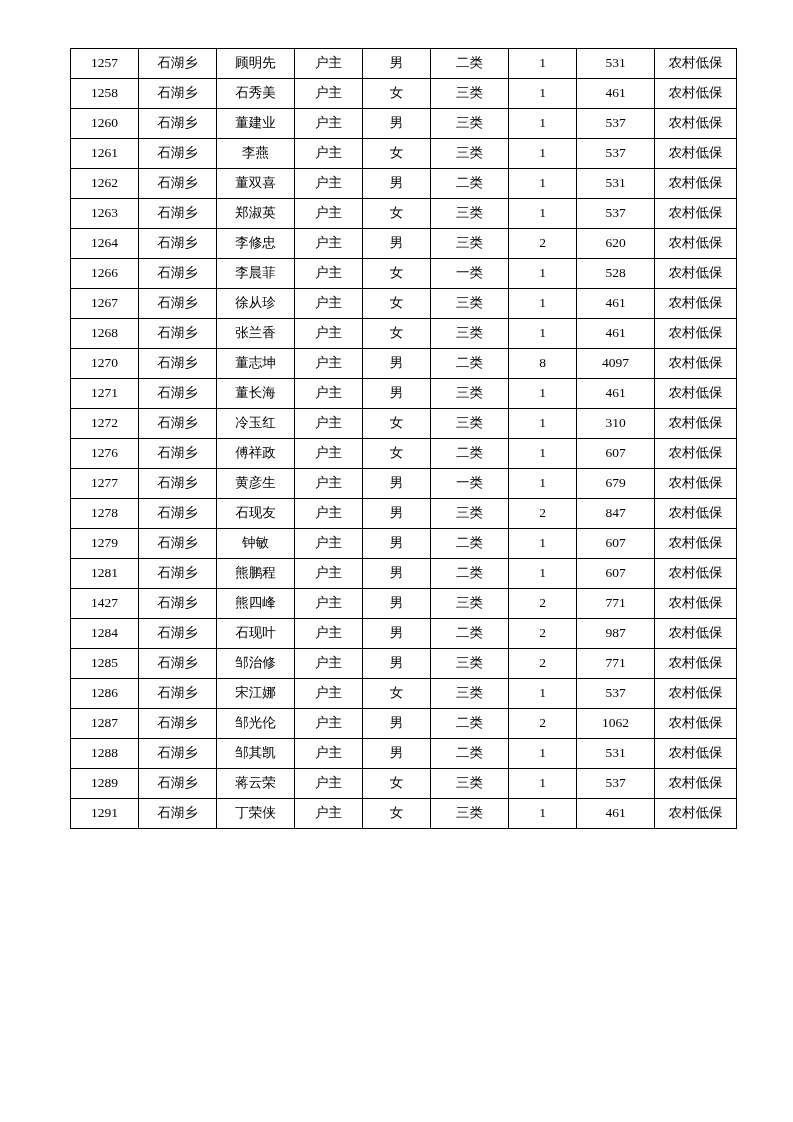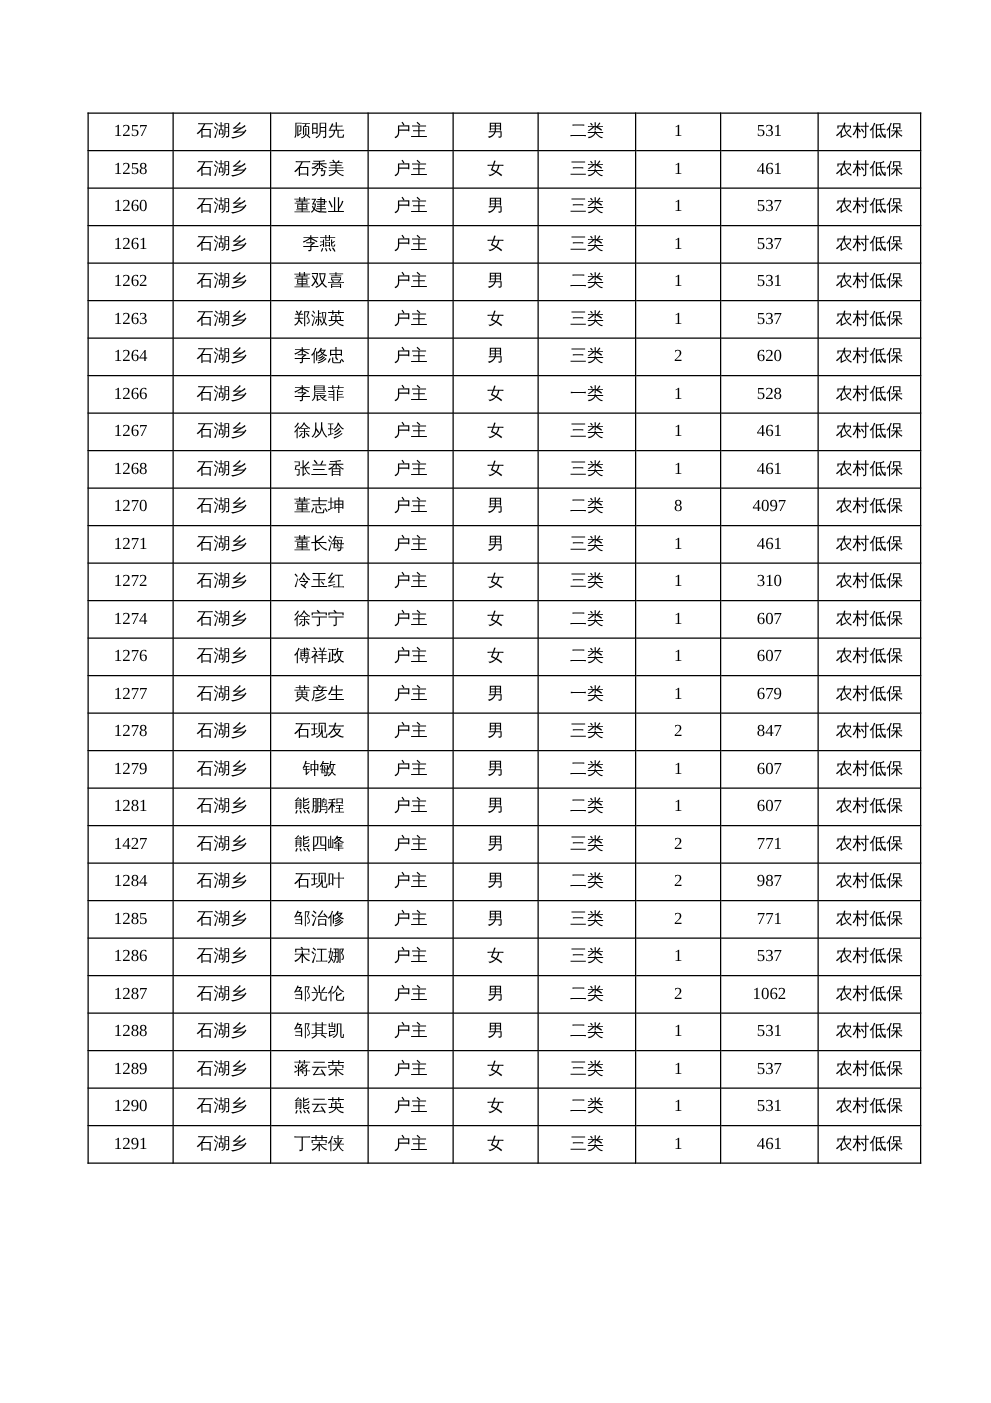--- a/index.html
+++ b/index.html
@@ -12,21 +12,21 @@
     height: 1122px;
     font-family: "Liberation Serif", "DejaVu Serif", serif;
     color: #000000;
     overflow: hidden;
   }
   .page {
     position: relative;
     width: 793px;
     height: 1122px;
     box-sizing: border-box;
-    padding: 90px 70px 0 70px;
+    padding: 48px 70px 0 70px;
   }
   table.roster {
     border-collapse: collapse;
     width: 653px;
     table-layout: fixed;
   }
   table.roster td {
     border: 1px solid #000000;
     height: 29px;
     text-align: center;
@@ -205,86 +205,75 @@
           <td>石湖乡</td>
           <td>冷玉红</td>
           <td>户主</td>
           <td>女</td>
           <td>三类</td>
           <td class="num">1</td>
           <td class="amt">310</td>
           <td>农村低保</td>
         </tr>
         <tr>
-          <td class="seq">1274</td>
-          <td>石湖乡</td>
-          <td>徐宁宁</td>
+          <td class="seq">1276</td>
+          <td>石湖乡</td>
+          <td>傅祥政</td>
           <td>户主</td>
           <td>女</td>
           <td>二类</td>
           <td class="num">1</td>
           <td class="amt">607</td>
           <td>农村低保</td>
         </tr>
         <tr>
-          <td class="seq">1276</td>
-          <td>石湖乡</td>
-          <td>傅祥政</td>
-          <td>户主</td>
-          <td>女</td>
+          <td class="seq">1277</td>
+          <td>石湖乡</td>
+          <td>黄彦生</td>
+          <td>户主</td>
+          <td>男</td>
+          <td>一类</td>
+          <td class="num">1</td>
+          <td class="amt">679</td>
+          <td>农村低保</td>
+        </tr>
+        <tr>
+          <td class="seq">1278</td>
+          <td>石湖乡</td>
+          <td>石现友</td>
+          <td>户主</td>
+          <td>男</td>
+          <td>三类</td>
+          <td class="num">2</td>
+          <td class="amt">847</td>
+          <td>农村低保</td>
+        </tr>
+        <tr>
+          <td class="seq">1279</td>
+          <td>石湖乡</td>
+          <td>钟敏</td>
+          <td>户主</td>
+          <td>男</td>
           <td>二类</td>
           <td class="num">1</td>
           <td class="amt">607</td>
           <td>农村低保</td>
         </tr>
         <tr>
-          <td class="seq">1277</td>
-          <td>石湖乡</td>
-          <td>黄彦生</td>
-          <td>户主</td>
-          <td>男</td>
-          <td>一类</td>
-          <td class="num">1</td>
-          <td class="amt">679</td>
-          <td>农村低保</td>
-        </tr>
-        <tr>
-          <td class="seq">1278</td>
-          <td>石湖乡</td>
-          <td>石现友</td>
-          <td>户主</td>
-          <td>男</td>
-          <td>三类</td>
-          <td class="num">2</td>
-          <td class="amt">847</td>
-          <td>农村低保</td>
-        </tr>
-        <tr>
-          <td class="seq">1279</td>
-          <td>石湖乡</td>
-          <td>钟敏</td>
+          <td class="seq">1281</td>
+          <td>石湖乡</td>
+          <td>熊鹏程</td>
           <td>户主</td>
           <td>男</td>
           <td>二类</td>
           <td class="num">1</td>
           <td class="amt">607</td>
           <td>农村低保</td>
         </tr>
         <tr>
-          <td class="seq">1281</td>
-          <td>石湖乡</td>
-          <td>熊鹏程</td>
-          <td>户主</td>
-          <td>男</td>
-          <td>二类</td>
-          <td class="num">1</td>
-          <td class="amt">607</td>
-          <td>农村低保</td>
-        </tr>
-        <tr>
           <td class="seq">1427</td>
           <td>石湖乡</td>
           <td>熊四峰</td>
           <td>户主</td>
           <td>男</td>
           <td>三类</td>
           <td class="num">2</td>
           <td class="amt">771</td>
           <td>农村低保</td>
         </tr>
@@ -345,31 +334,20 @@
         </tr>
         <tr>
           <td class="seq">1289</td>
           <td>石湖乡</td>
           <td>蒋云荣</td>
           <td>户主</td>
           <td>女</td>
           <td>三类</td>
           <td class="num">1</td>
           <td class="amt">537</td>
-          <td>农村低保</td>
-        </tr>
-        <tr>
-          <td class="seq">1290</td>
-          <td>石湖乡</td>
-          <td>熊云英</td>
-          <td>户主</td>
-          <td>女</td>
-          <td>二类</td>
-          <td class="num">1</td>
-          <td class="amt">531</td>
           <td>农村低保</td>
         </tr>
         <tr>
           <td class="seq">1291</td>
           <td>石湖乡</td>
           <td>丁荣侠</td>
           <td>户主</td>
           <td>女</td>
           <td>三类</td>
           <td class="num">1</td>

